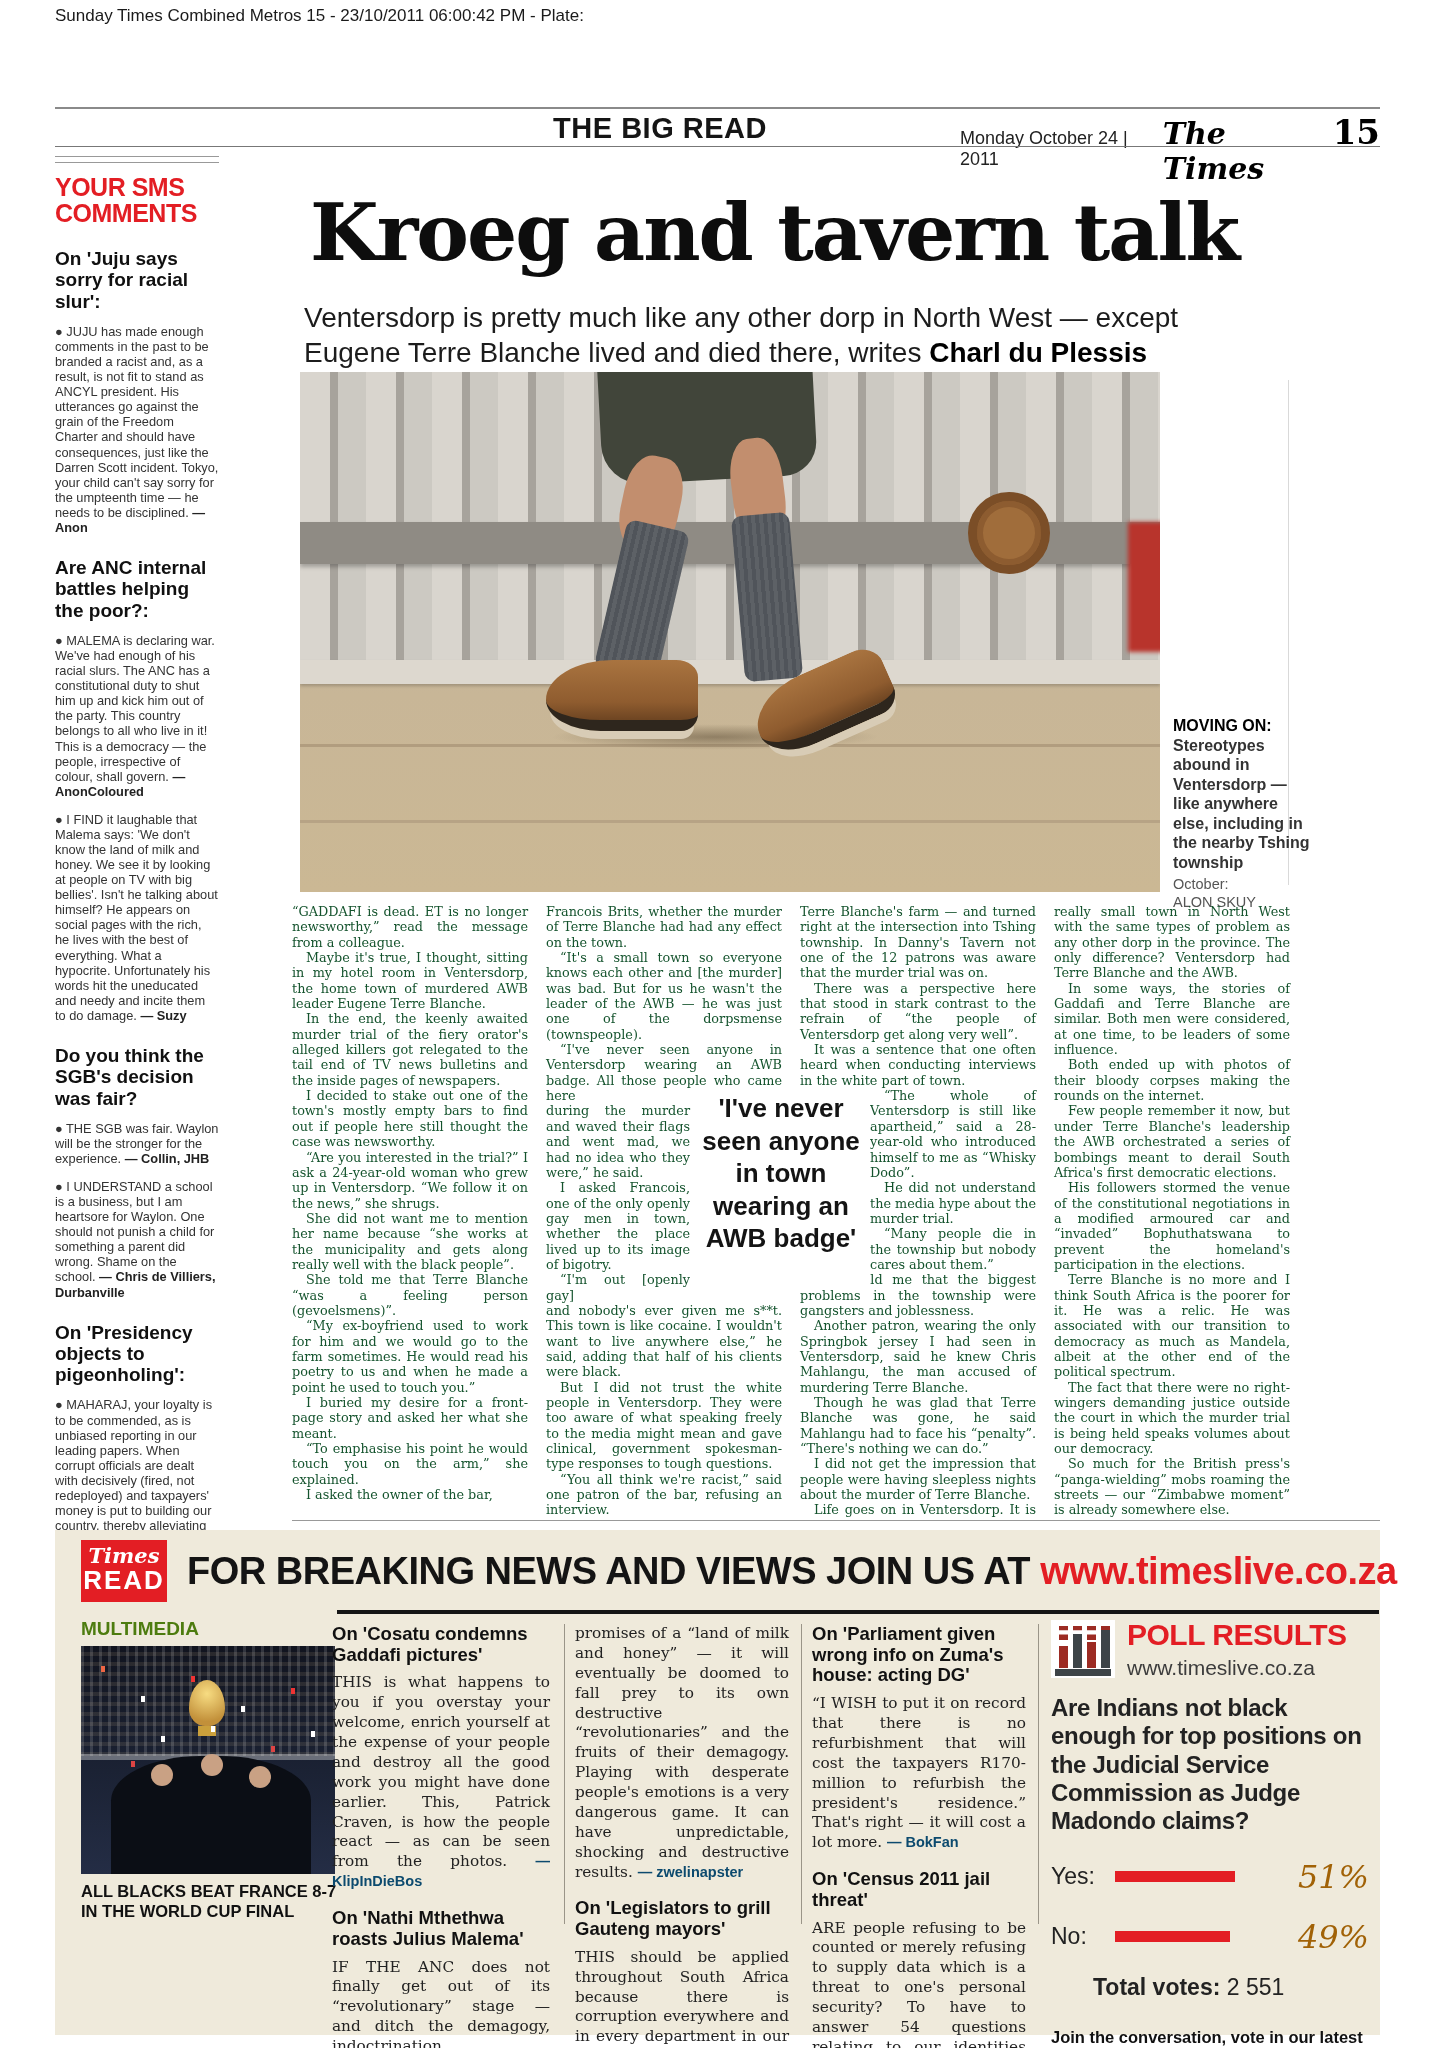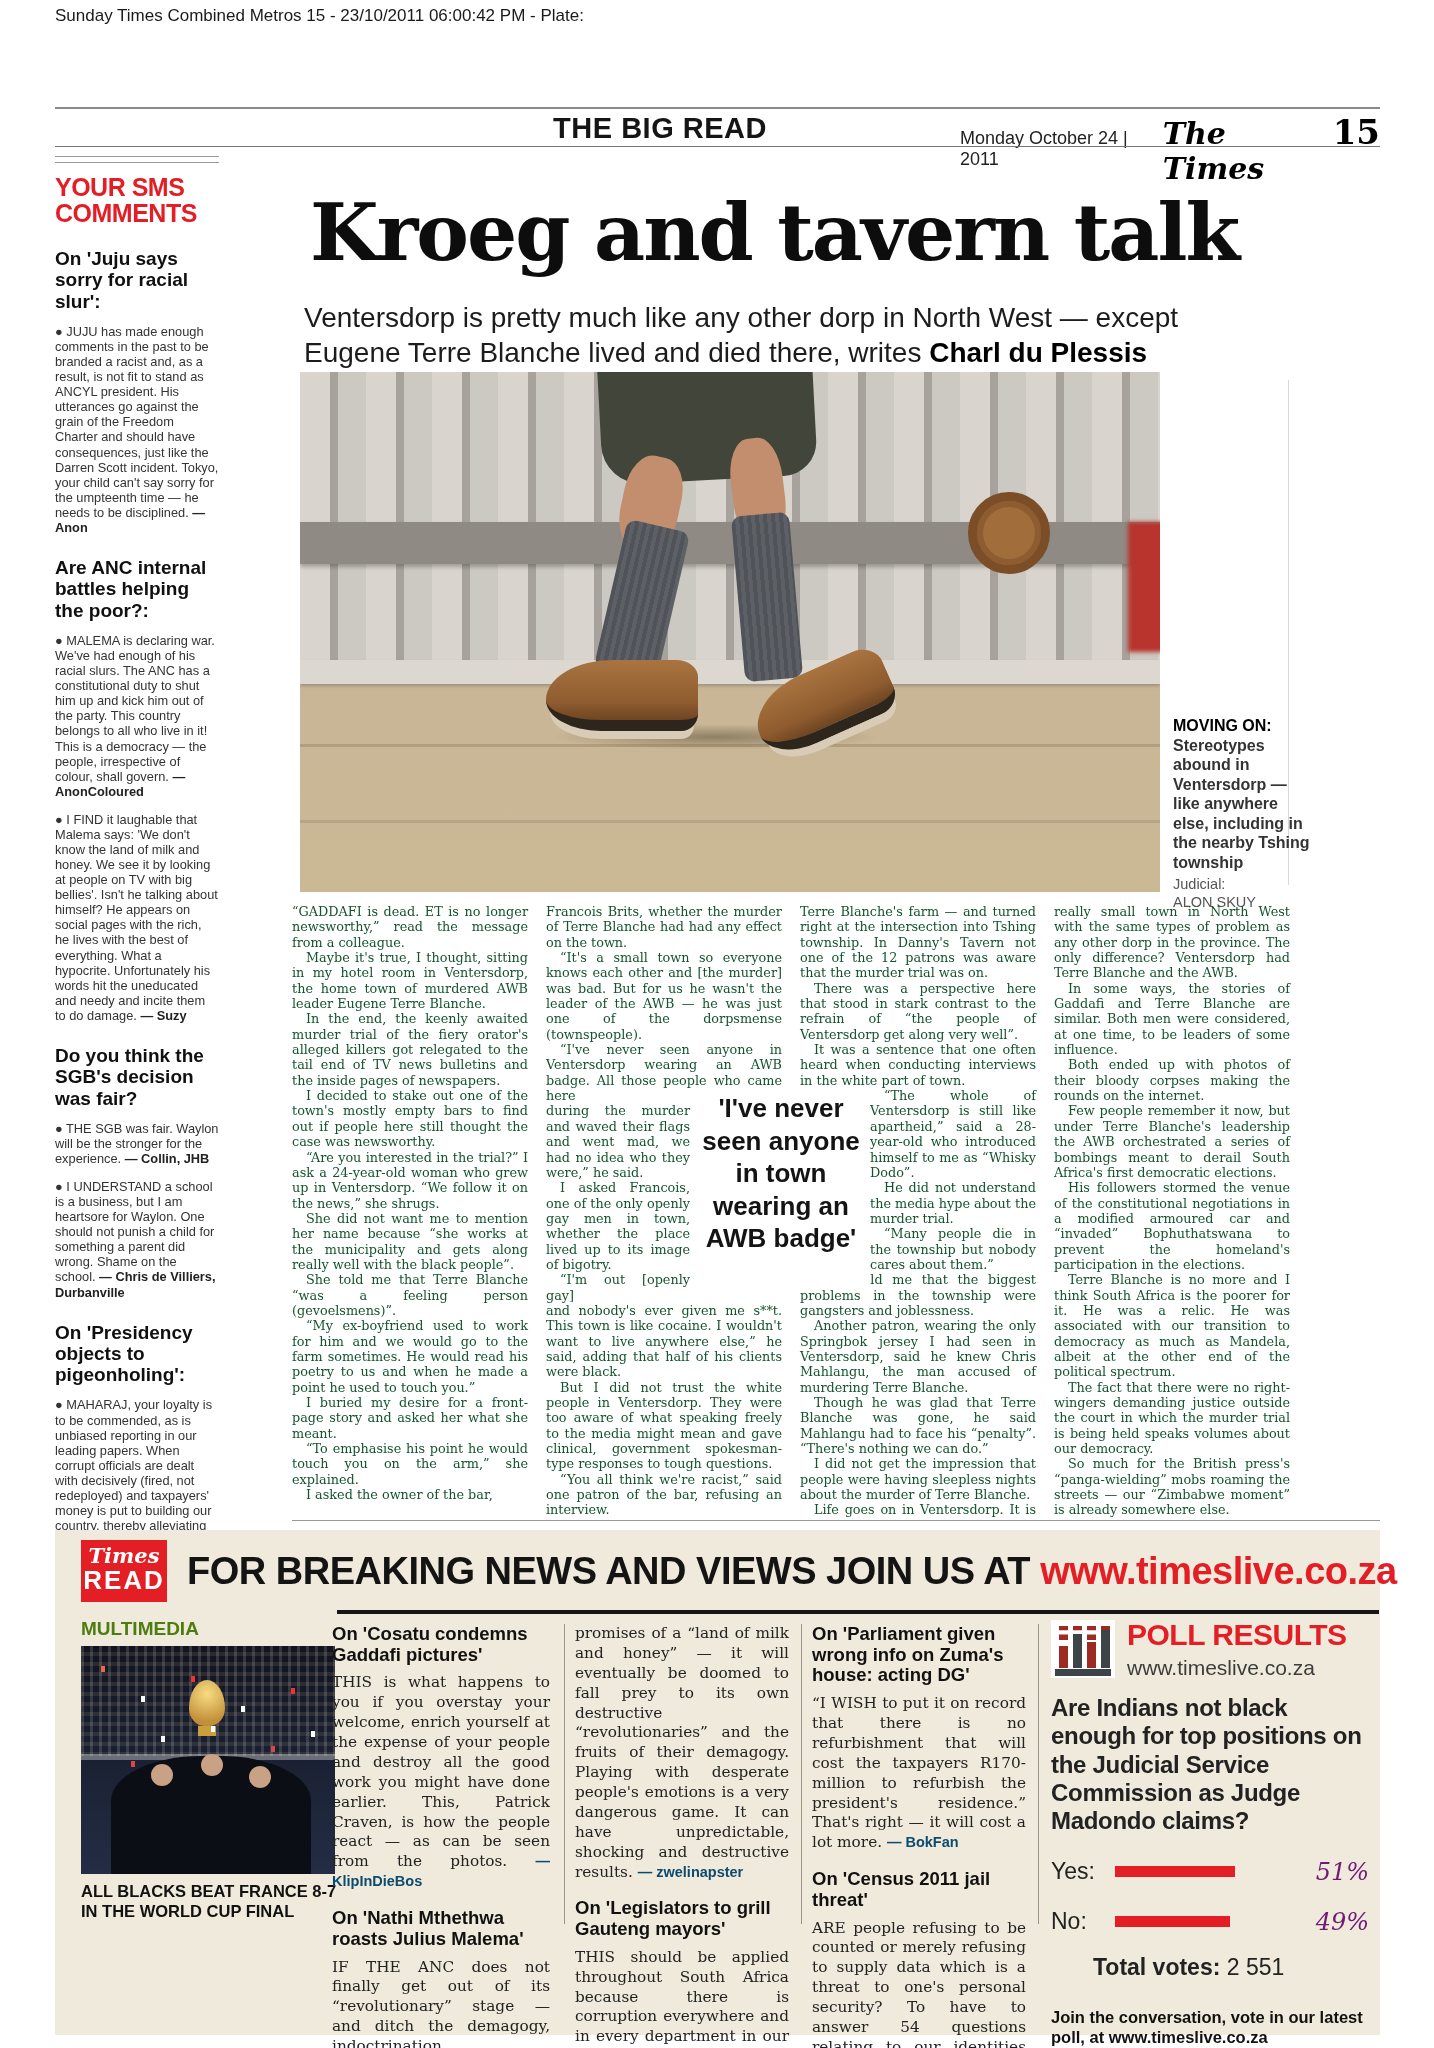--- a/index.html
+++ b/index.html
@@ -106,21 +106,21 @@
   .pi-b4{left:50px;width:9px;height:38px;background:#3d4448;}
   .pi-dots{position:absolute;left:8px;top:6px;width:51px;height:14px;background:repeating-linear-gradient(90deg,#9c2b23 0 9px,#fff 9px 14px);clip-path:polygon(0 0,100% 0,100% 30%,0 30%,0 60%,100% 60%,100% 100%,0 100%);}
   .pi-base{position:absolute;left:4px;bottom:2px;width:56px;height:7px;background:#3d4448;}
   .poll-right{margin-left:12px;}
   .poll-title{color:#e31e24;font-weight:800;font-size:30px;letter-spacing:-.5px;line-height:1;}
   .poll-site{color:#3c3c3c;font-size:21px;margin-top:6px;}
   .poll-q{font-weight:800;font-size:24px;line-height:1.18;color:#222;margin-top:14px;letter-spacing:-.3px;}
   .poll-row{display:flex;align-items:center;margin-top:22px;}
   .poll-label{font-size:23px;color:#222;width:64px;flex:none;}
   .poll-bar{height:11px;background:#e31e24;flex:none;}
-  .poll-pct{margin-left:auto;font-family:"DejaVu Serif",serif;font-style:italic;font-size:24px;color:#701a75;}
+  .poll-pct{margin-left:auto;font-family:"DejaVu Serif",serif;font-style:italic;font-size:32px;color:#a16207;}
   .poll-total{margin-top:18px;padding-left:42px;font-size:23px;color:#222;}
   .poll-total b{font-weight:800;}
   .poll-foot{margin-top:26px;font-weight:800;font-size:16.5px;line-height:1.25;color:#111;}
 </style>
 </head>
 <body>
 
 <div class="page">
 
   <div class="abs printline">Sunday Times Combined Metros 15 - 23/10/2011 06:00:42 PM - Plate:</div>
@@ -179,21 +179,21 @@
     <div class="ph-sock r"></div>
     <div class="ph-shadow"></div>
     <div class="ph-boot l"></div>
     <div class="ph-boot r"></div>
   </div>
   <div class="abs vline-right"></div>
 
   <div class="abs photocap">
     <span class="cap-label">MOVING ON: </span><span>Stereotypes abound in Ventersdorp — like anywhere else, including in the nearby Tshing township</span>
     <div class="credit">
-      <div>Judicial:</div>
+      <div>October:</div>
       <div>ALON SKUY</div>
     </div>
   </div>
 
   <div class="abs bodycols">
     <div class="bcol cont" style="left:0;">
         <p class="bp">“GADDAFI is dead. ET is no longer newsworthy,” read the message from a colleague.</p>
         <p class="bp">Maybe it's true, I thought, sitting in my hotel room in Ventersdorp, the home town of murdered AWB leader Eugene Terre Blanche.</p>
         <p class="bp">In the end, the keenly awaited murder trial of the fiery orator's alleged killers got relegated to the tail end of TV news bulletins and the inside pages of newspapers.</p>
         <p class="bp">I decided to stake out one of the town's mostly empty bars to find out if people here still thought the case was newsworthy.</p>

